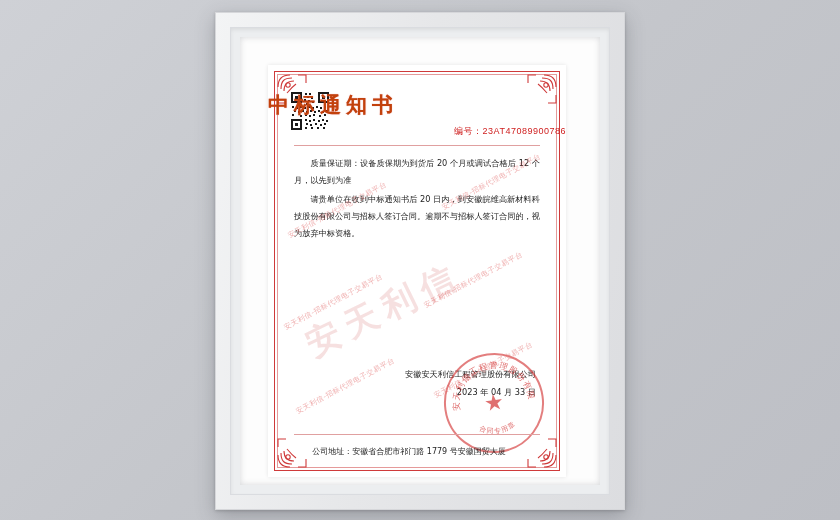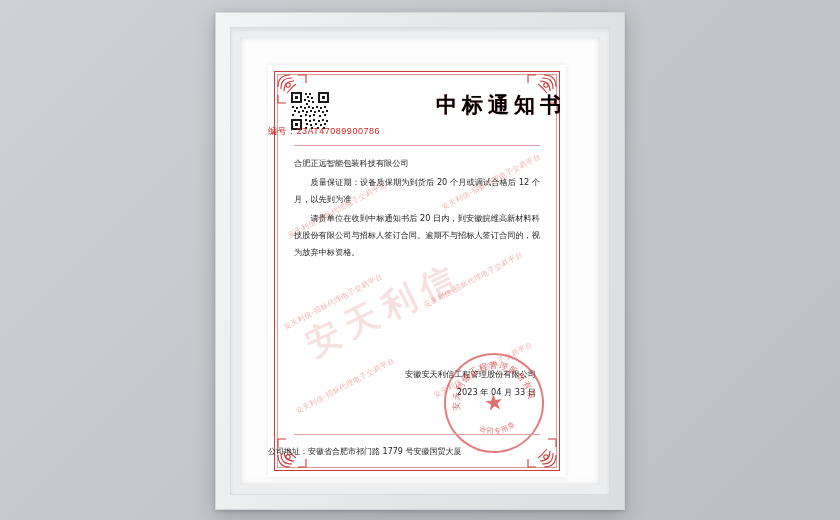--- a/index.html
+++ b/index.html
@@ -106,34 +106,34 @@
     height: 40px;
   }
   .qr svg { display:block; }
 
   
   .cert-title {
     position: absolute;
     left: 0;
     right: 0;
     top: 26px;
-    text-align: right;
-    color: #000000;
+    text-align: left;
+    color: #c2410c;
     font-family: "DejaVu Serif", serif;
     font-size: 21px;
     font-weight: bold;
     letter-spacing: 5px;
     text-shadow: 0 0 1px rgba(207,32,32,0.5);
   }
   .cert-code {
     position: absolute;
     left: 0;
     right: 0;
     top: 60px;
-    text-align: left;
+    text-align: right;
     color: #cf2020;
     font-size: 9px;
     letter-spacing: 0.5px;
   }
   .cert-rule {
     position: absolute;
     left: 26px;
     right: 26px;
     top: 80px;
     height: 1px;
@@ -204,20 +204,21 @@
     right: 26px;
     bottom: 42px;
     height: 1px;
     background: #e0a0a0;
   }
   .cert-foot {
     position: absolute;
     left: 0;
     right: 16px;
     bottom: 18px;
+    text-align: center;
     color: #1d1d1d;
     font-size: 8px;
     line-height: 14px;
     font-family: "DejaVu Sans", sans-serif;
   }
 
   
   .wm {
     position: absolute;
     color: rgba(216,58,58,0.42);
@@ -376,21 +377,20 @@
             </svg>
           </div>
 
           <div class="wm-big" style="left:32px; top:222px;">安天利信</div>
 
           <div class="cert-title">中标通知书</div>
           <div class="cert-code">编号：23AT47089900786</div>
           <div class="cert-rule"></div>
 
           <div class="body">
-            <p>合肥正远智能包装科技有限公司</p>
             <p class="indent">质量保证期：设备质保期为到货后 20 个月或调试合格后 12 个月，以先到为准</p>
             <p class="indent">请贵单位在收到中标通知书后 20 日内，到安徽皖维高新材料科技股份有限公司与招标人签订合同。逾期不与招标人签订合同的，视为放弃中标资格。</p>
           </div>
 
           <div class="sign-block">
             <div>安徽安天利信工程管理股份有限公司</div>
             <div>2023 年 04 月 33 日</div>
           </div>
 
           <div class="seal">

